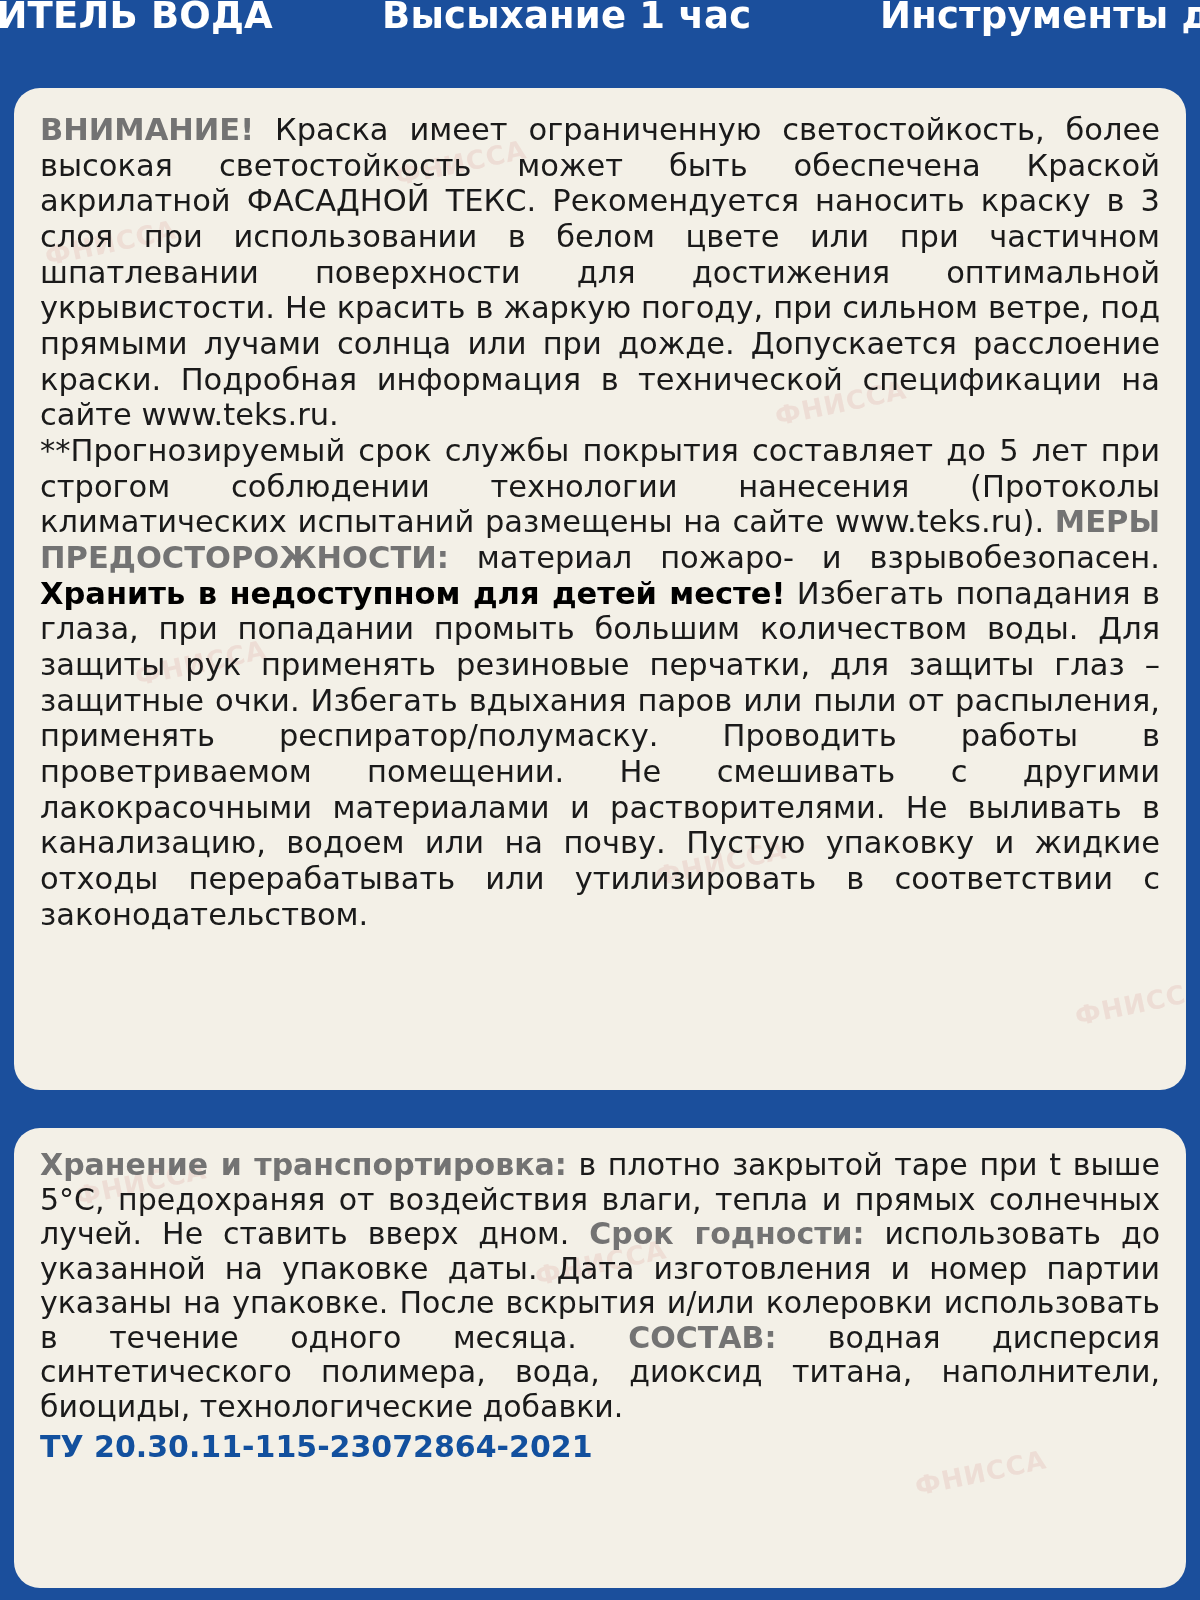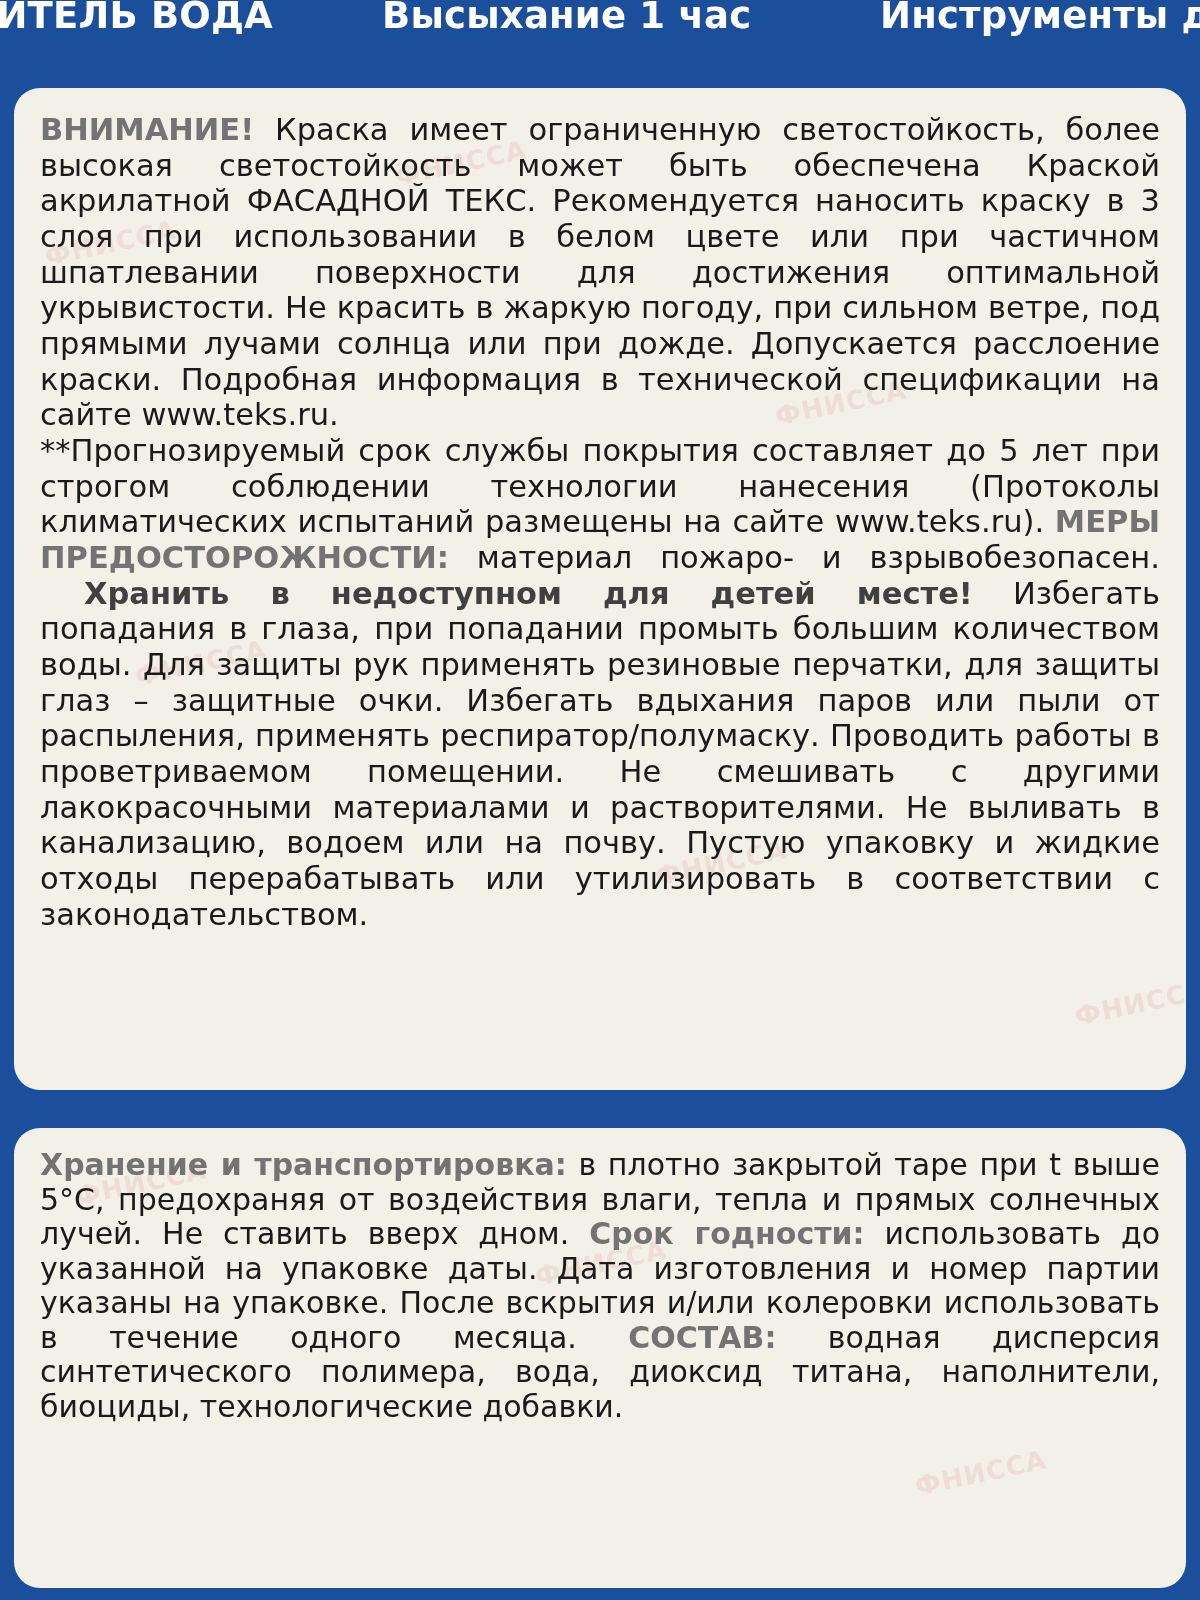--- a/index.html
+++ b/index.html
@@ -87,23 +87,22 @@
     line-height: 1.15;
   }
   p {
     margin: 0 0 0 0;
   }
   .blue-bold {
     color: #737373;
     font-weight: bold;
   }
   .black-bold {
-    color: #404040;
+    color: #000000;
     font-weight: bold;
-    margin-left: 44px;
   }
   .tu-line {
     color: #12509e;
     font-weight: bold;
     font-size: 30px;
     text-align: left;
     margin-top: 6px;
   }
 </style>
 </head>
@@ -135,14 +134,15 @@
 
 <div class="panel panel-second">
   <span class="wm" style="left:60px; top:40px;">ФНИССА</span>
   <span class="wm" style="left:520px; top:120px;">ФНИССА</span>
   <span class="wm" style="left:900px; top:330px;">ФНИССА</span>
 
   <div class="panel-body">
     <p>
       <span class="blue-bold">Хранение и транспортировка:</span><span> в плотно закрытой таре при t выше 5°С, предохраняя от воздействия влаги, тепла и прямых солнечных лучей. Не ставить вверх дном. </span><span class="blue-bold">Срок годности:</span><span> использовать до указанной на упаковке даты. Дата изготовления и номер партии указаны на упаковке. После вскрытия и/или колеровки использовать в течение одного месяца. </span><span class="blue-bold">СОСТАВ:</span><span> водная дисперсия синтетического полимера, вода, диоксид титана, наполнители, биоциды, технологические добавки.</span>
     </p>
+    <p class="tu-line">ТУ 20.30.11-115-23072864-2021</p>
   </div>
 </div>
 
 </body></html>

